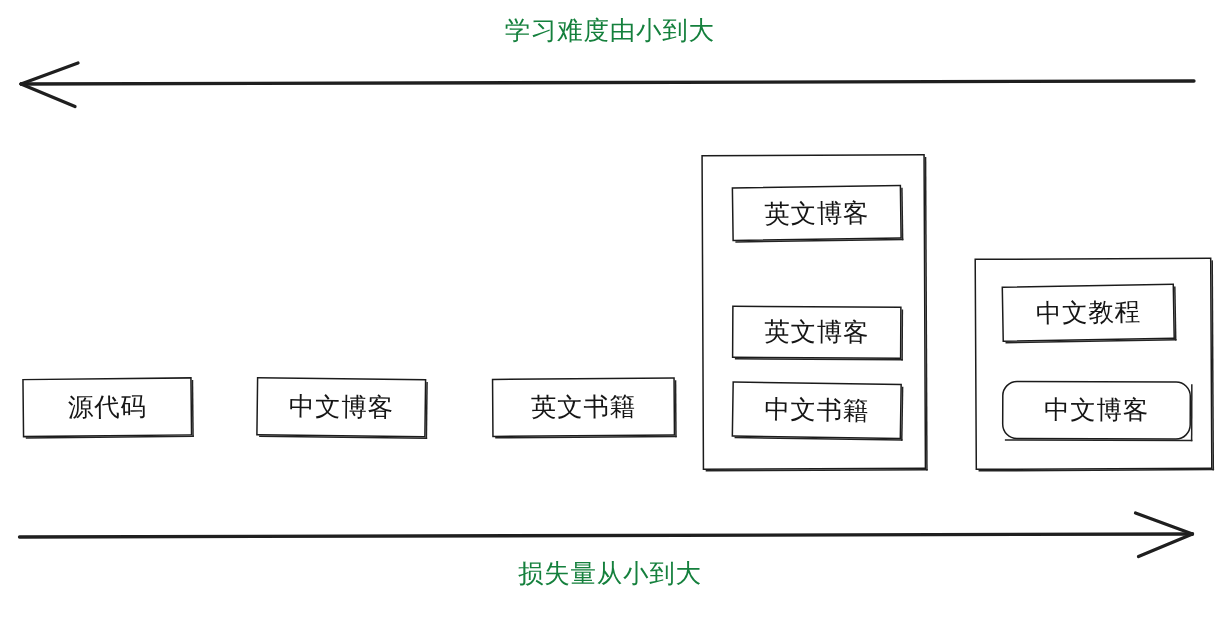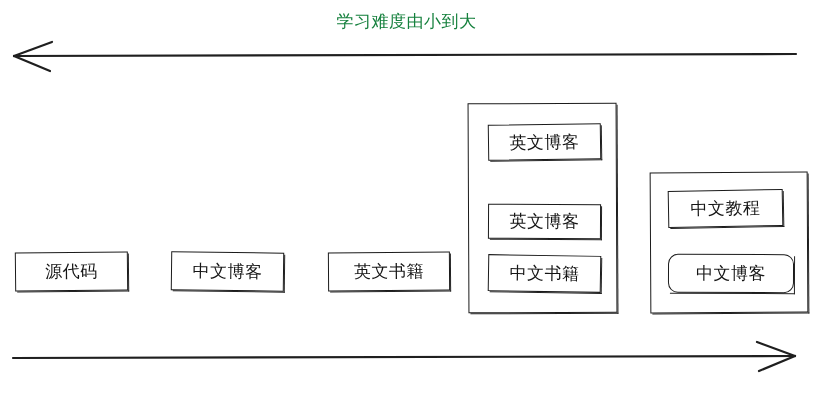--- a/index.html
+++ b/index.html
@@ -135,14 +135,15 @@
   </div>
 
   <div class="node" style="left:668px; top:190px; width:115px; height:37px; transform: rotate(-1deg);">
     <span>中文教程</span>
   </div>
 
   <div class="node" style="left:668px; top:254px; width:126px; height:39px; transform: rotate(0.2deg); border-radius: 10px;">
     <span>中文博客</span>
   </div>
 
+  <div class="axis-label" id="bottom-axis-label">损失量从小到大</div>
 
 </div>
 
 </body></html>

